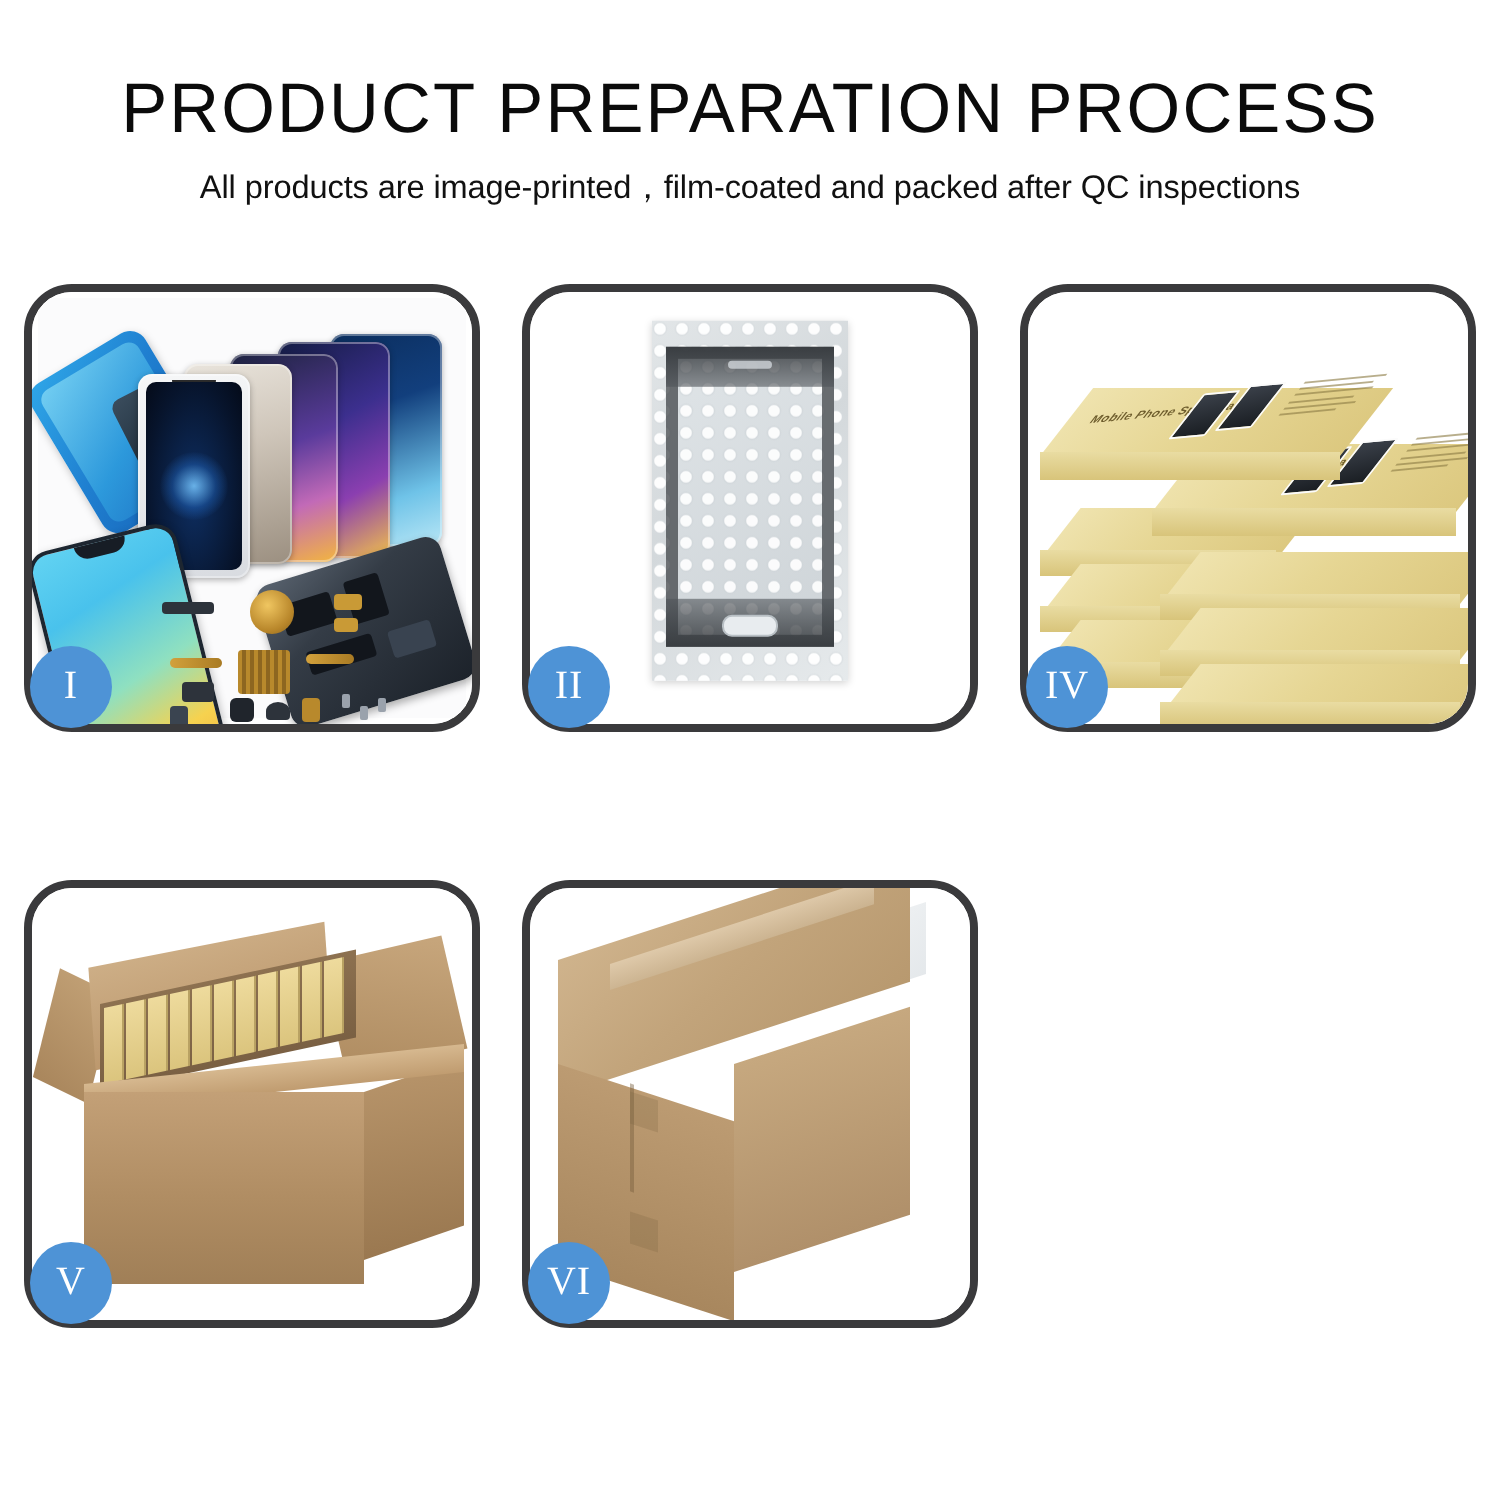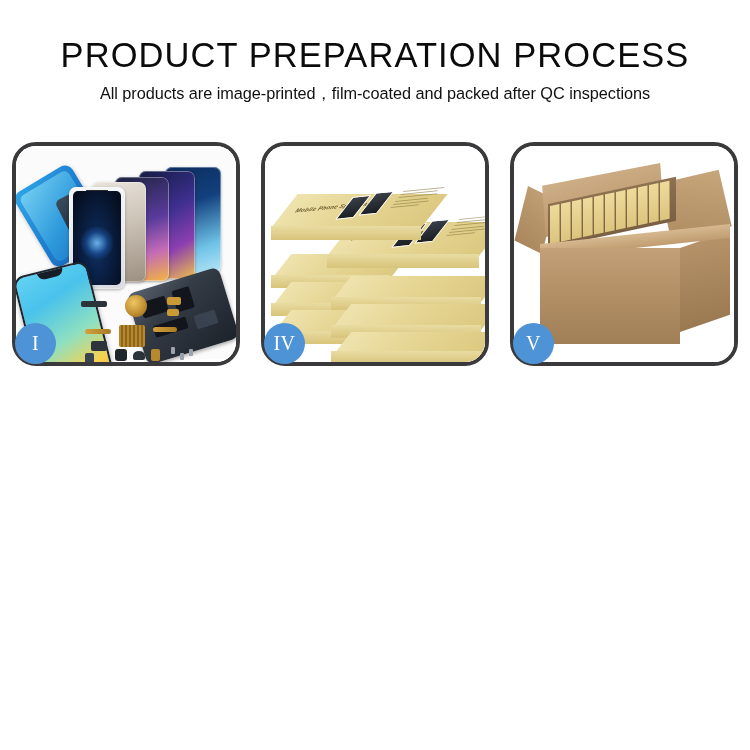--- a/index.html
+++ b/index.html
@@ -305,20 +305,35 @@
               <div class="screw" style="left:18px;top:2px;"></div>
 
             </div>
           </div>
         </div>
       </div>
       <div class="badge">I</div>
       <span class="sr">Assorted mobile phone LCD screens and spare parts</span>
     </div>
 
+    <div class="panel">
+      <div class="panel-clip">
+        <div class="scene">
+          <div class="bw-frame">
+            <div class="bw-inner"></div>
+            <div class="bw-top"></div>
+            <div class="bw-bot"></div>
+            <div class="bw-speak"></div>
+            <div class="bw-home"></div>
+          </div>
+        </div>
+      </div>
+      <div class="badge">II</div>
+      <span class="sr">Screen wrapped in bubble film</span>
+    </div>
 
 
     <div class="panel">
       <div class="panel-clip">
         <div class="scene">
           <div class="stack">
 
             <div class="sbox" style="left:0px;top:96px;width:118px;height:34px;">
               <div class="top"></div>
                 <div class="face"></div>
@@ -412,15 +427,33 @@
             <div class="c5-sideR"></div>
             <div class="c5-flapF"></div>
             <div class="c5-body"></div>
           </div>
         </div>
       </div>
       <div class="badge">V</div>
       <span class="sr">Inner boxes loaded into outer carton</span>
     </div>
 
+    <div class="panel">
+      <div class="panel-clip">
+        <div class="scene">
+          <div class="c6">
+            <div class="c6-sheet"></div>
+            <div class="c6-top"></div>
+            <div class="c6-tape"></div>
+            <div class="c6-left"></div>
+            <div class="c6-right"></div>
+            <div class="c6-seam" style="left:36px;top:72px;width:2px;height:54px;transform:skewY(18deg);"></div>
+            <div class="c6-seam" style="left:36px;top:78px;width:14px;height:16px;opacity:.5;transform:skewY(18deg);"></div>
+            <div class="c6-seam" style="left:36px;top:138px;width:14px;height:16px;opacity:.5;transform:skewY(18deg);"></div>
+          </div>
+        </div>
+      </div>
+      <div class="badge">VI</div>
+      <span class="sr">Outer carton taped and sealed for shipping</span>
+    </div>
 
   </div>
 </div>
 
 </body></html>

